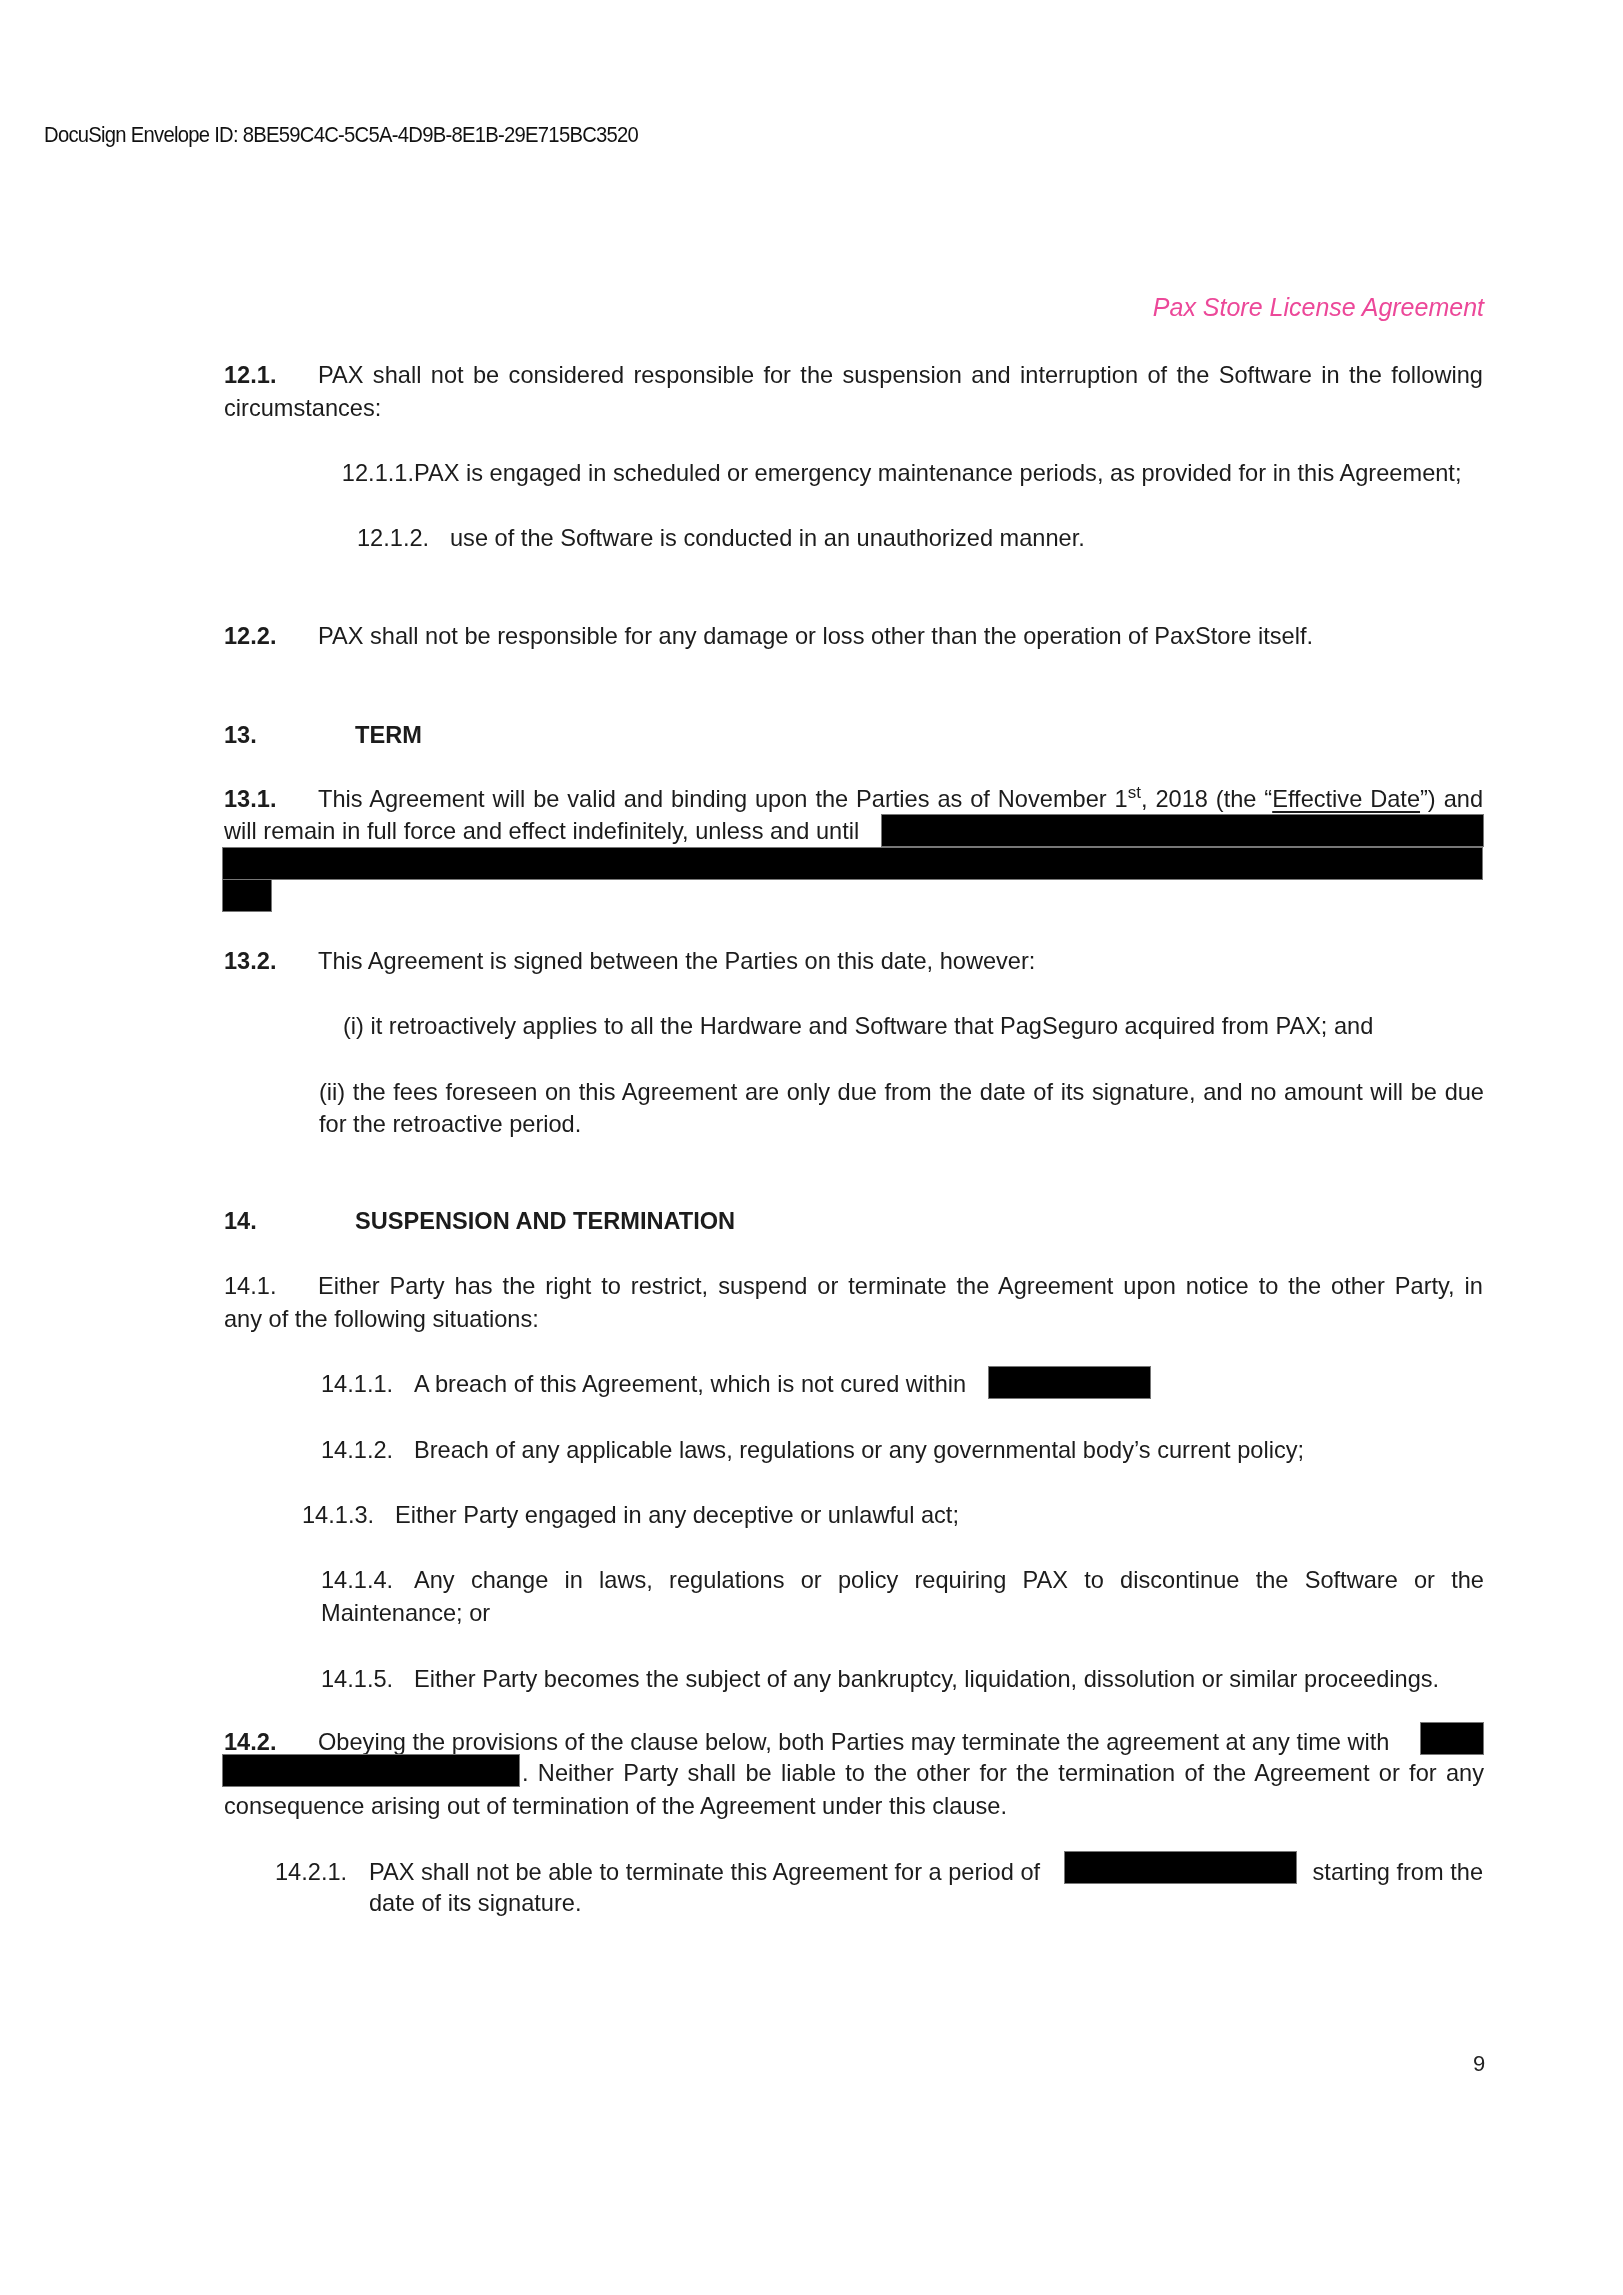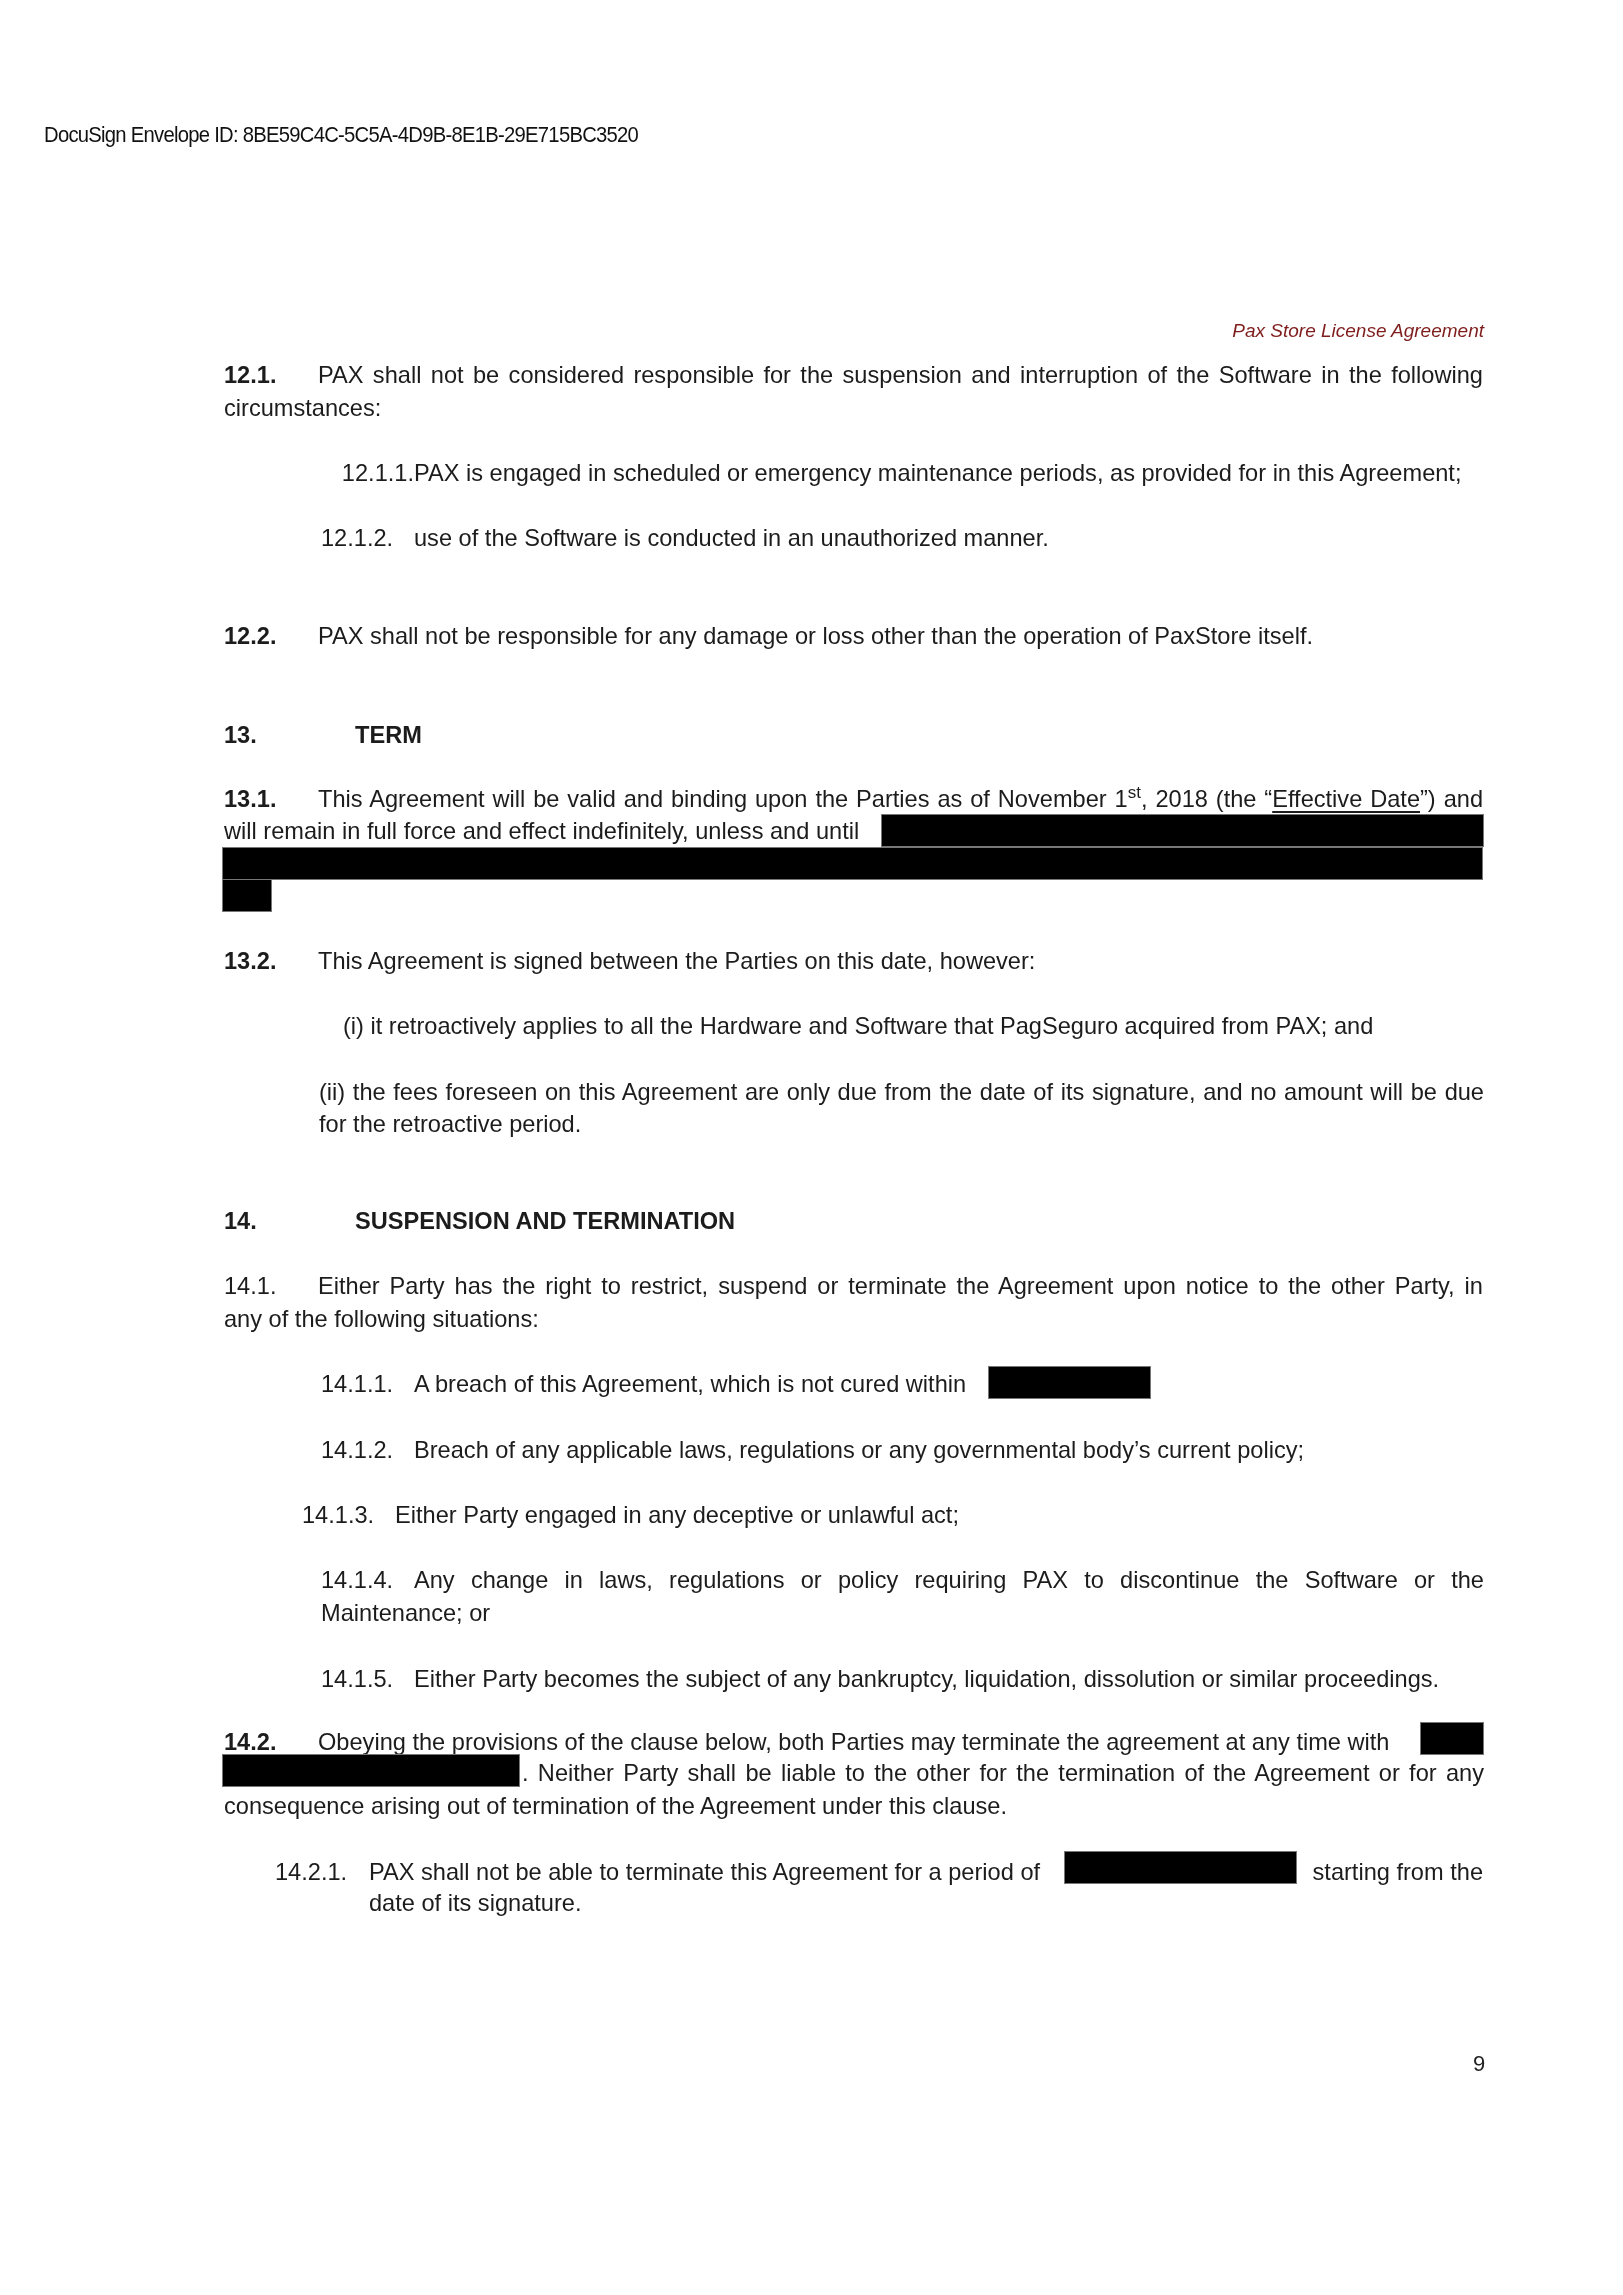--- a/index.html
+++ b/index.html
@@ -1,20 +1,20 @@
 <!DOCTYPE html>
 <html style="font-size:10.5px"><head>
 <meta charset="utf-8">
 <style>
   html, body { margin:0; padding:0; background:#ffffff; }
   body { width:1623px; height:2295px; position:relative; overflow:hidden;
          font-family:"Liberation Sans", "DejaVu Sans", sans-serif; color:#1a1a1a; }
   .envelope { position:absolute; left:44px; top:122px; font-size:22px; letter-spacing:-0.8px;
               font-family:"Liberation Sans", sans-serif; color:#111; transform:scaleX(0.92); transform-origin:left; }
-  .running-header { position:absolute; right:139px; top:293px; font-size:19px; font-style:italic; color:#7f1d1d;margin-top:27px; }
+  .running-header { position:absolute; right:139px; top:293px; font-size:25px; font-style:italic; color:#ec4899; }
   .line { position:absolute; font-size:23.6px; line-height:31px; white-space:nowrap; color:#1c1c1c; }
   .justify { text-align:justify; text-align-last:justify; white-space:normal; }
   .num { font-weight:bold; position:absolute; }
   .redact { position:absolute; background:#000; border:0.7px solid #777; box-sizing:border-box; }
   .underline { text-decoration:underline; text-decoration-thickness:2px; text-underline-offset:3.9px; }
   sup { font-size:17px; line-height:0; vertical-align:super; }
   .page-num { position:absolute; left:1473px; top:2051px; font-size:22px; color:#222; }
 </style>
 </head>
 <body>
@@ -28,21 +28,21 @@
 
 <div class="line justify" style="left:224px; top:360px; width:1259px;">
   <span class="num" style="position:static; display:inline-block; width:94px; text-align:left; text-align-last:left;">12.1.</span><span>PAX shall not be considered responsible for the suspension and interruption of the Software in the following</span>
 </div>
 <div class="line" style="left:224px; top:393px;">circumstances:</div>
 
 <div class="line" style="left:321px; top:458px;">
   <span style="display:inline-block; width:93px;text-align:right;">12.1.1.</span><span>PAX is engaged in scheduled or emergency maintenance periods, as provided for in this Agreement;</span>
 </div>
 <div class="line" style="left:321px; top:523px;">
-  <span style="display:inline-block; width:93px;">12.1.2.</span><span>use of the Software is conducted in an unauthorized manner.</span>
+  <span style="display:inline-block; width:93px;margin-left:36px;">12.1.2.</span><span>use of the Software is conducted in an unauthorized manner.</span>
 </div>
 
 <div class="line" style="left:224px; top:621px;">
   <span style="display:inline-block; width:94px; font-weight:bold;">12.2.</span><span>PAX shall not be responsible for any damage or loss other than the operation  of PaxStore itself.</span>
 </div>
 
 <div class="line" style="left:224px; top:720px;">
   <span style="display:inline-block; width:131px; font-weight:bold;">13.</span><span style="font-weight:bold;">TERM</span>
 </div>
 

